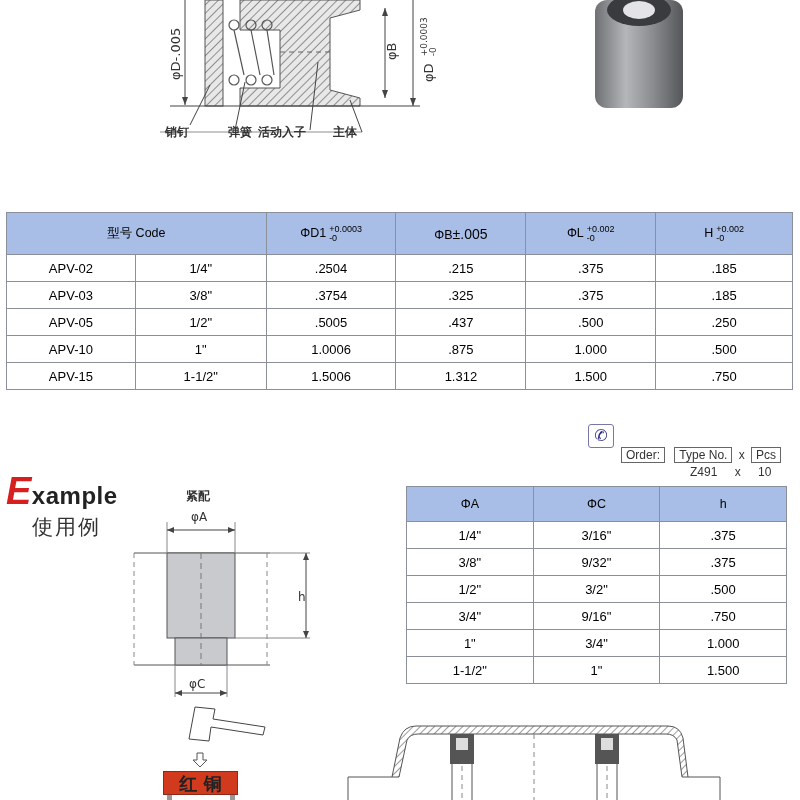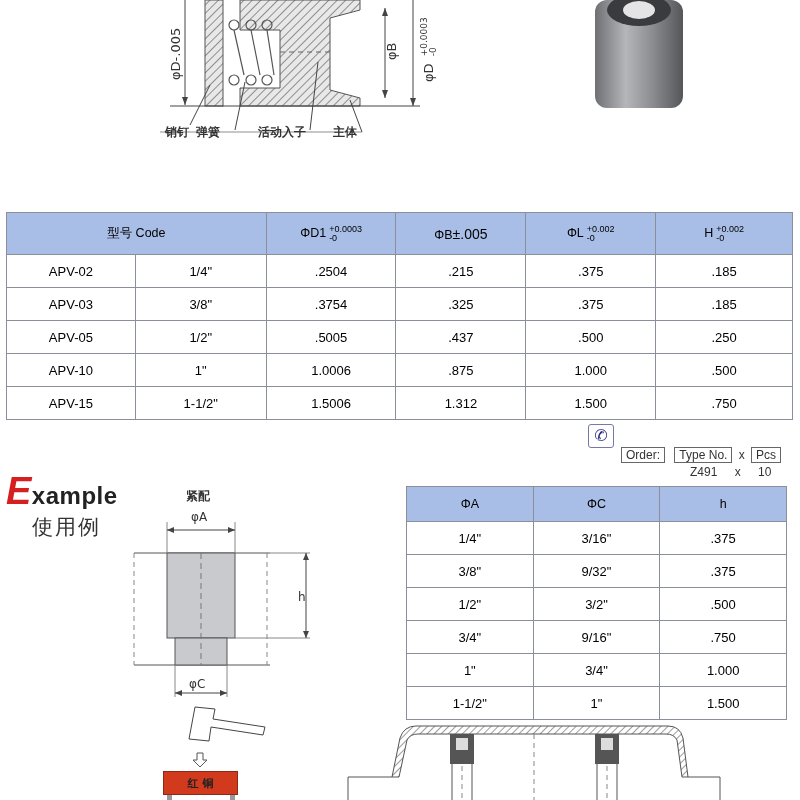--- a/index.html
+++ b/index.html
@@ -3,21 +3,21 @@
 <meta charset="utf-8">
 <style>
   * { box-sizing: border-box; margin: 0; padding: 0; }
   html, body { width: 800px; height: 800px; background: #ffffff; overflow: hidden; }
   body { position: relative; font-family: "Liberation Sans", "DejaVu Sans", sans-serif; color: #333; }
   .abs { position: absolute; }
 
   
   table.spec { position: absolute; border-collapse: collapse; font-size: 13px; color: #000000; }
   table.spec th { background: #a8bee6; font-weight: normal; border: 1px solid #8a8f99; height: 42px; text-align: center; font-size: 12.5px; }
-  table.spec td { border: 1px solid #8a8f99; height: 33px; text-align: center; background: #fff; }
+  table.spec td { border: 1px solid #8a8f99; height: 27px; text-align: center; background: #fff; }
   sup.tol { display: inline-block; vertical-align: middle; font-size: 9px; line-height: 9px; text-align: left; margin-left: 3px; }
   sup.tol span { display: block; }
   .sub-tol { font-size: 14px; margin-top: 32px; }
 
   
   .order { position: absolute; font-size: 12px; color: #333; margin-top: 23px; }
   .box { display: inline-block; border: 1px solid #666; padding: 0 4px; height: 16px; line-height: 14px; }
 
   .ex-title { position: absolute; left: 6px; top: 470px; font-size: 24px; font-weight: bold; color: #222; letter-spacing: 0.5px; }
   .ex-title .big-e { color: #d62020; font-size: 38px; font-style: italic; font-weight: bold; }
@@ -70,21 +70,21 @@
     <line x1="10" y1="132" x2="212" y2="132" stroke-width="0.6"></line>
   </g>
 </svg>
 <div class="abs label-sm cn" style="left:168px; top:30px; transform:rotate(-90deg); transform-origin:left top; font-size:13px; font-weight:normal; top:80px;">φD-.005</div>
 <div class="abs label-sm cn" style="left:384px; top:60px; transform:rotate(-90deg); transform-origin:left top; font-size:13px; font-weight:normal;">φB</div>
 <div class="abs label-sm cn" style="left:420px; top:82px; transform:rotate(-90deg); transform-origin:left top; font-size:13px; font-weight:normal; white-space:nowrap;">
   <span>φD</span>
   <sup class="tol"><span>+0.0003</span><span>-0</span></sup>
 </div>
 <div class="abs label-sm cn" style="left:165px; top:124px;">销钉</div>
-<div class="abs label-sm cn" style="left:196px; top:124px;">弹簧</div>
+<div class="abs label-sm cn" style="left:228px; top:124px;">弹簧</div>
 <div class="abs label-sm cn" style="left:258px; top:124px;">活动入子</div>
 <div class="abs label-sm cn" style="left:333px; top:124px;">主体</div>
 
 <svg class="abs" style="left:585px; top:0;" width="110" height="120" viewBox="0 0 110 120">
   <defs>
     <linearGradient id="metal" x1="0" x2="1">
       <stop offset="0" stop-color="#6f7074"></stop>
       <stop offset="0.35" stop-color="#b4b6ba"></stop>
       <stop offset="0.65" stop-color="#8c8d91"></stop>
       <stop offset="1" stop-color="#55565a"></stop>
@@ -210,21 +210,21 @@
   <polygon points="97,171 90,168 90,174" fill="#444"></polygon>
 </svg>
 
 <svg class="abs" style="left:185px; top:705px;" width="90" height="50" viewBox="0 0 90 50">
   <path d="M10,2 L30,4 L28,14 L80,22 L78,30 L26,22 L24,36 L4,34 Z" fill="#fff" stroke="#444" stroke-width="1"></path>
 </svg>
 <svg class="abs" style="left:192px; top:752px;" width="16" height="16" viewBox="0 0 16 16">
   <path d="M5,1 L11,1 L11,8 L15,8 L8,15 L1,8 L5,8 Z" fill="#fff" stroke="#555"></path>
 </svg>
 <div class="abs cn label-sm" style="left:96px; top:768px; font-size:12px;margin-top:32px;">安装方法</div>
-<div class="abs cn" style="left:163px; top:771px; width:75px; height:24px; background:#d23a1e; color:#222; font-size:11px; font-weight:bold; text-align:center; line-height:24px; border:1px solid #8a2a18;">红 铜</div>
+<div class="abs cn" style="left:163px; top:771px; width:75px; height:24px; background:#d23a1e; color:#222; font-size:18px; font-weight:bold; text-align:center; line-height:24px; border:1px solid #8a2a18;">红 铜</div>
 <div class="abs" style="left:167px; top:795px; width:68px; height:5px; border-left:5px solid #999; border-right:5px solid #999;"></div>
 
 <table class="spec" style="left:406px; top:486px; width:381px;">
   <colgroup>
       <col style="width:127px">
       <col style="width:127px">
       <col style="width:127px">
     </colgroup>
   <thead>
     <tr>

